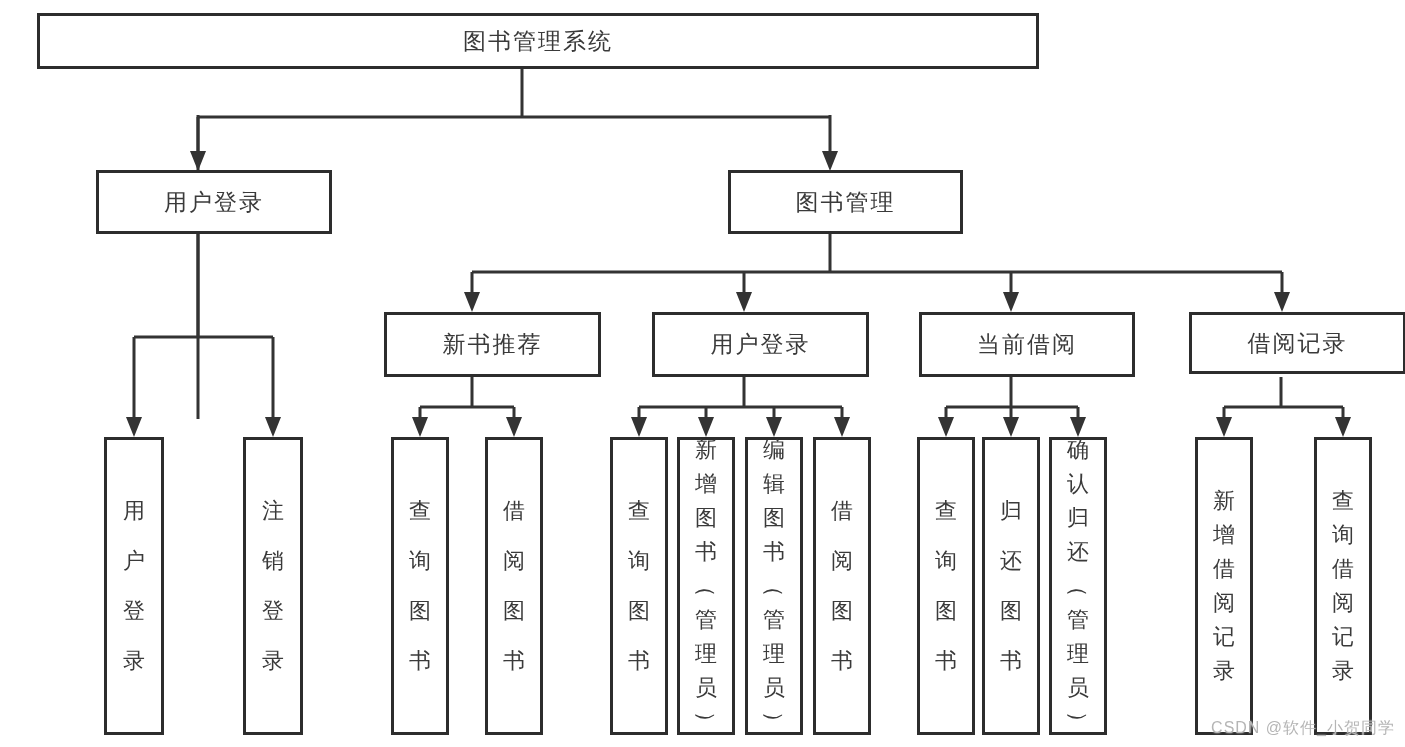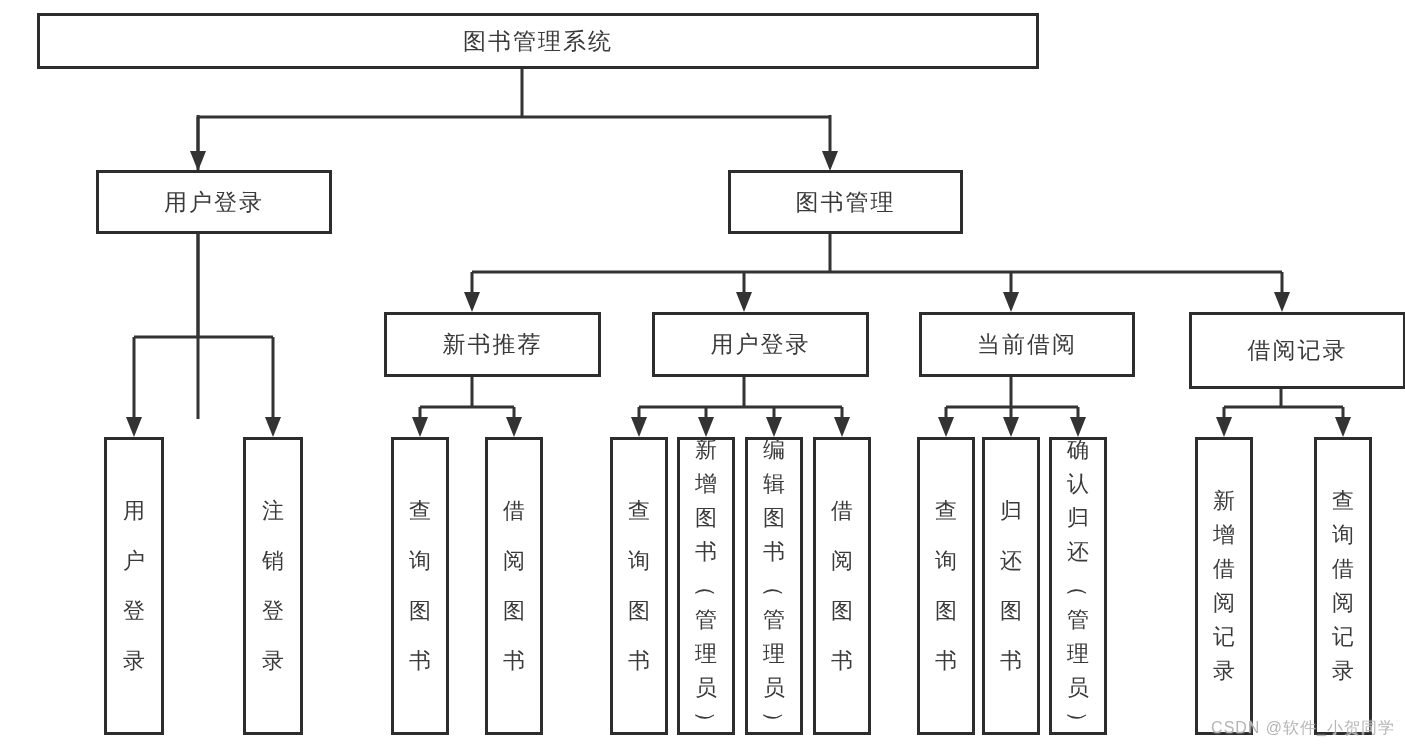--- a/index.html
+++ b/index.html
@@ -73,21 +73,21 @@
   </svg>
 
   <div class="node h" style="left:21px; top:13px; width:1002px; height:56px">图书管理系统</div>
 
   <div class="node h" style="left:712px; top:170px; width:235px; height:64px">图书管理</div>
   <div class="node h" style="left:80px; top:170px; width:236px; height:64px">用户登录</div>
 
   <div class="node h" style="left:368px; top:312px; width:217px; height:65px">新书推荐</div>
   <div class="node h" style="left:636px; top:312px; width:217px; height:65px">用户登录</div>
   <div class="node h" style="left:903px; top:312px; width:216px; height:65px">当前借阅</div>
-  <div class="node h" style="left:1173px; top:312px; width:217px; height:77px">借阅记录</div>
+  <div class="node h" style="left:1173px; top:312px; width:217px; height:62px">借阅记录</div>
 
   <div class="node v sparse" style="left:104px; top:437px; width:60px; height:298px">
       <span class="vchar">用</span>
       <span class="vchar">户</span>
       <span class="vchar">登</span>
       <span class="vchar">录</span>
     </div>
   <div class="node v sparse" style="left:243px; top:437px; width:60px; height:298px">
       <span class="vchar">注</span>
       <span class="vchar">销</span>

